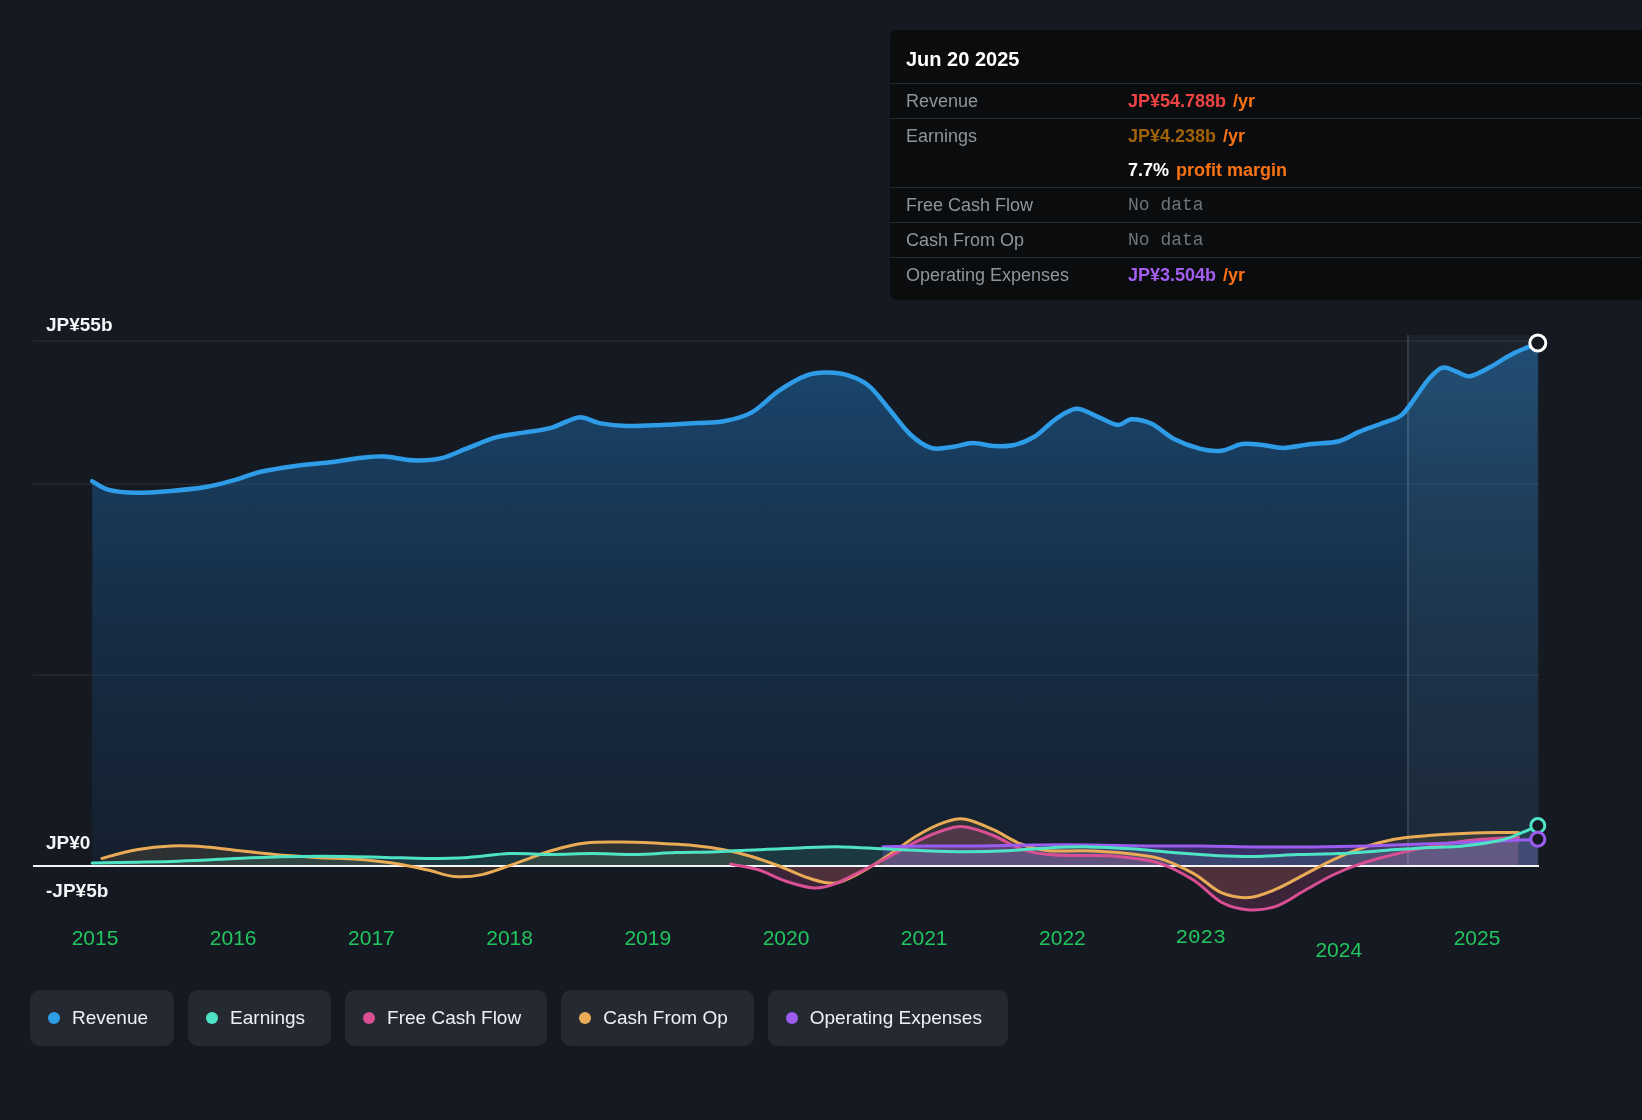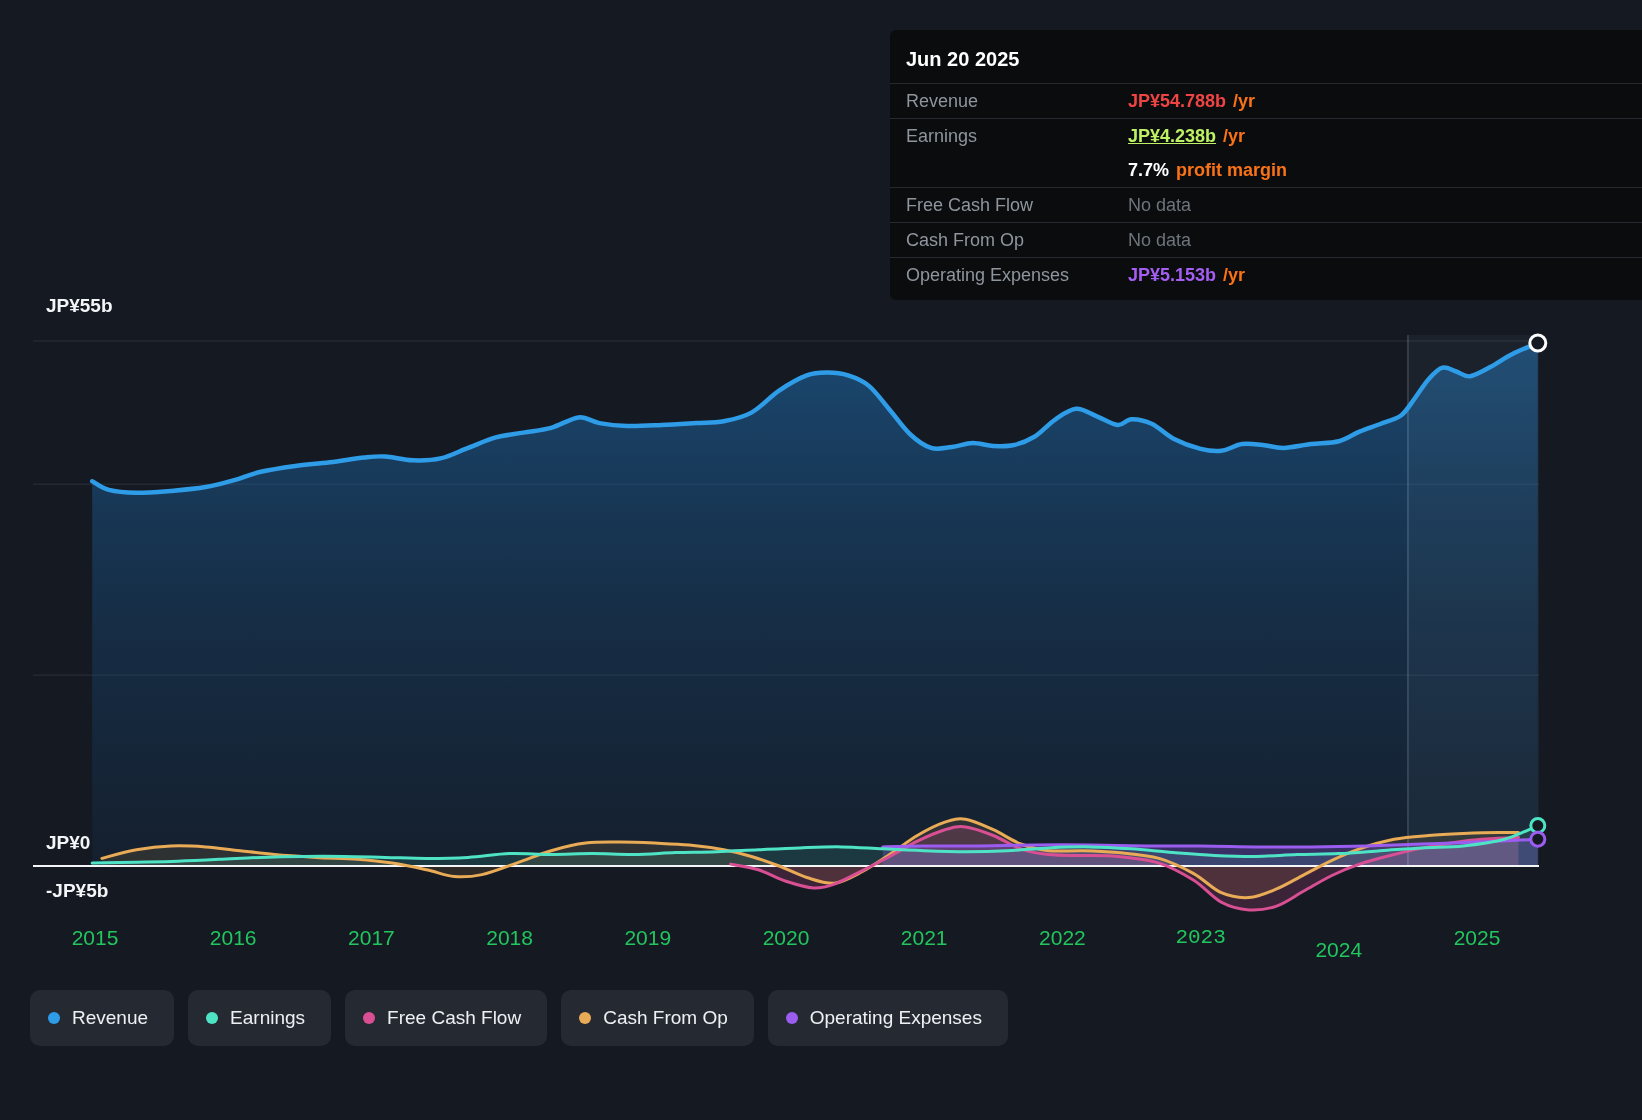--- a/index.html
+++ b/index.html
@@ -20,21 +20,21 @@
   }
   .tooltip{
     position:absolute;left:890px;top:30px;width:770px;box-sizing:border-box;
     background:#0a0c0e;border-radius:6px;padding:12px 0 8px 0;
   }
   .tooltip-title{font-size:20px;font-weight:700;color:#fff;padding:6px 16px 12px 16px;}
   .t-row{display:flex;align-items:center;padding:6px 16px;min-height:22px;}
   .t-row.bordered{border-top:1px solid #24292f;}
   .t-label{width:222px;flex:0 0 222px;color:#8f959d;font-size:18px;}
   .t-value{font-size:18px;font-weight:700;white-space:nowrap;}
-  .t-value.nodata{font-weight:400;}
+  .t-value.nodata{font-weight:400;font-family:Liberation Mono, monospace;}
   .t-suffix{color:#f97316;font-size:18px;font-weight:700;margin-left:7px;white-space:nowrap;}
   .legend{position:absolute;left:30px;top:990px;display:flex;gap:14px;}
   .legend-item{
     display:flex;align-items:center;gap:12px;height:56px;
     background:#252a32;border-radius:10px;padding:0 26px 0 18px;
     font-size:19px;color:#eef1f4;cursor:pointer;user-select:none;
   }
   .legend-dot{width:12px;height:12px;border-radius:50%;flex:0 0 12px;}
 </style>
 </head>
@@ -63,21 +63,21 @@
     <path d="M 101.9 858.4 C 107.7 856.9 124.9 851.8 136.5 849.8 C 148.0 847.7 159.5 846.4 171.0 846.0 C 182.5 845.5 194.0 846.1 205.6 846.9 C 217.1 847.7 228.6 849.5 240.1 850.7 C 251.6 852.0 262.0 853.4 274.7 854.5 C 287.3 855.7 302.3 856.6 316.1 857.4 C 329.9 858.2 344.9 858.4 357.6 859.3 C 370.2 860.3 380.6 861.4 392.1 863.1 C 403.6 864.9 416.3 867.6 426.7 869.8 C 437.0 872.0 445.1 875.7 454.3 876.5 C 463.5 877.3 471.6 876.8 482.0 874.6 C 492.3 872.4 505.0 867.1 516.5 863.1 C 528.0 859.2 539.5 854.1 551.1 850.7 C 562.6 847.4 574.1 844.5 585.6 843.1 C 597.1 841.7 608.6 842.1 620.2 842.1 C 631.7 842.1 643.2 842.6 654.7 843.1 C 666.2 843.6 677.7 843.9 689.3 845.0 C 700.8 846.1 713.4 847.9 723.8 849.8 C 734.2 851.7 742.2 853.7 751.4 856.5 C 760.7 859.2 769.9 862.5 779.1 866.0 C 788.3 869.5 797.5 874.6 806.7 877.5 C 815.9 880.3 825.2 884.1 834.4 883.2 C 843.6 882.2 852.8 876.5 862.0 871.7 C 871.2 867.0 880.4 860.6 889.6 854.5 C 898.9 848.5 908.1 840.9 917.3 835.5 C 926.5 830.0 936.9 824.8 944.9 822.1 C 953.0 819.4 957.6 818.0 965.7 819.2 C 973.7 820.5 984.1 825.6 993.3 829.7 C 1002.5 833.9 1011.7 840.5 1020.9 844.0 C 1030.2 847.5 1038.2 849.6 1048.6 850.7 C 1058.9 851.8 1071.6 850.4 1083.1 850.7 C 1094.6 851.0 1105.0 851.4 1117.7 852.6 C 1130.3 853.9 1146.5 854.9 1159.1 858.4 C 1171.8 861.9 1183.3 867.9 1193.7 873.6 C 1204.1 879.4 1212.1 888.8 1221.3 892.7 C 1230.5 896.7 1239.8 898.1 1249.0 897.5 C 1258.2 896.9 1267.4 892.7 1276.6 888.9 C 1285.8 885.1 1295.0 879.4 1304.3 874.6 C 1313.5 869.8 1322.7 864.6 1331.9 860.3 C 1341.1 856.0 1349.2 852.3 1359.5 848.8 C 1369.9 845.3 1382.6 841.5 1394.1 839.3 C 1405.6 837.0 1417.1 836.4 1428.6 835.5 C 1440.1 834.5 1451.7 834.0 1463.2 833.5 C 1474.7 833.1 1488.5 832.7 1497.7 832.6 C 1506.9 832.4 1515.0 832.6 1518.5 832.6" fill="none" stroke="#e9ab56" stroke-width="3" stroke-linecap="round" stroke-linejoin="round"></path>
     <path d="M 730.7 864.1 C 735.3 865.0 749.1 867.0 758.4 869.8 C 767.6 872.7 776.8 878.3 786.0 881.3 C 795.2 884.3 805.6 887.5 813.6 888.0 C 821.7 888.4 826.3 887.0 834.4 884.1 C 842.4 881.3 852.8 875.4 862.0 870.8 C 871.2 866.2 880.4 861.4 889.6 856.5 C 898.9 851.5 908.1 845.6 917.3 841.2 C 926.5 836.7 936.9 832.1 944.9 829.7 C 953.0 827.3 957.6 825.9 965.7 826.9 C 973.7 827.8 984.1 831.8 993.3 835.5 C 1002.5 839.1 1011.7 845.6 1020.9 848.8 C 1030.2 852.0 1038.2 853.4 1048.6 854.5 C 1058.9 855.7 1071.6 855.2 1083.1 855.5 C 1094.6 855.8 1105.0 855.2 1117.7 856.5 C 1130.3 857.7 1146.5 859.2 1159.1 863.1 C 1171.8 867.1 1183.3 873.8 1193.7 880.3 C 1204.1 886.8 1212.1 897.3 1221.3 902.3 C 1230.5 907.2 1239.8 909.3 1249.0 909.9 C 1258.2 910.5 1267.4 909.3 1276.6 906.1 C 1285.8 902.9 1295.0 895.9 1304.3 890.8 C 1313.5 885.7 1322.7 880.0 1331.9 875.5 C 1341.1 871.1 1349.2 867.6 1359.5 864.1 C 1369.9 860.6 1382.6 857.4 1394.1 854.5 C 1405.6 851.7 1417.1 849.1 1428.6 846.9 C 1440.1 844.7 1451.7 842.6 1463.2 841.2 C 1474.7 839.7 1488.5 839.0 1497.7 838.3 C 1506.9 837.7 1515.0 837.5 1518.5 837.4" fill="none" stroke="#d94f93" stroke-width="3" stroke-linecap="round" stroke-linejoin="round"></path>
     <path d="M 882.7 846.9 C 889.7 846.7 908.1 846.1 924.2 846.0 C 940.3 845.8 961.1 846.1 979.5 846.0 C 997.9 845.8 1016.3 845.2 1034.8 845.0 C 1053.2 844.8 1071.6 844.8 1090.0 845.0 C 1108.5 845.2 1126.9 845.8 1145.3 846.0 C 1163.7 846.1 1182.2 845.8 1200.6 846.0 C 1219.0 846.1 1237.5 846.7 1255.9 846.9 C 1274.3 847.1 1292.7 847.1 1311.2 846.9 C 1329.6 846.7 1348.0 846.4 1366.4 846.0 C 1384.9 845.5 1403.3 844.7 1421.7 844.0 C 1440.1 843.4 1457.7 842.9 1477.0 842.1 C 1496.3 841.3 1527.7 839.7 1537.8 839.2" fill="none" stroke="#9b5cf0" stroke-width="3" stroke-linecap="round" stroke-linejoin="round"></path>
     <path d="M 92.2 863.1 C 99.6 863.0 122.2 862.5 136.5 862.2 C 150.7 861.9 164.1 861.7 177.9 861.2 C 191.7 860.7 205.6 860.0 219.4 859.3 C 233.2 858.7 247.0 857.9 260.8 857.4 C 274.7 856.9 288.5 856.6 302.3 856.5 C 316.1 856.3 329.9 856.3 343.8 856.5 C 357.6 856.6 371.4 857.1 385.2 857.4 C 399.0 857.7 412.9 858.4 426.7 858.4 C 440.5 858.4 454.3 858.2 468.1 857.4 C 482.0 856.6 495.8 854.1 509.6 853.6 C 523.4 853.1 537.2 854.5 551.1 854.5 C 564.9 854.5 578.7 853.6 592.5 853.6 C 606.3 853.6 620.2 854.7 634.0 854.5 C 647.8 854.4 661.6 853.1 675.4 852.6 C 689.3 852.2 703.1 852.2 716.9 851.7 C 730.7 851.2 744.5 850.4 758.4 849.8 C 772.2 849.1 786.0 848.3 799.8 847.9 C 813.6 847.4 827.5 846.7 841.3 846.9 C 855.1 847.1 868.9 848.2 882.7 848.8 C 896.6 849.5 910.4 850.2 924.2 850.7 C 938.0 851.2 951.8 851.7 965.7 851.7 C 979.5 851.7 993.3 851.4 1007.1 850.7 C 1020.9 850.1 1034.8 848.5 1048.6 847.9 C 1062.4 847.2 1076.2 846.7 1090.0 846.9 C 1103.9 847.1 1117.7 847.9 1131.5 848.8 C 1145.3 849.8 1159.1 851.5 1173.0 852.6 C 1186.8 853.7 1200.6 854.9 1214.4 855.5 C 1228.2 856.1 1242.1 856.6 1255.9 856.5 C 1269.7 856.3 1283.5 855.0 1297.3 854.5 C 1311.2 854.1 1325.0 854.2 1338.8 853.6 C 1352.6 853.0 1366.4 851.7 1380.3 850.7 C 1394.1 849.8 1407.9 848.7 1421.7 847.9 C 1435.5 847.1 1449.4 847.4 1463.2 846.0 C 1477.0 844.5 1492.2 842.7 1504.6 839.3 C 1517.1 835.9 1532.3 827.8 1537.8 825.5" fill="none" stroke="#4fe3c6" stroke-width="3" stroke-linecap="round" stroke-linejoin="round"></path>
     <circle cx="1537.8080000000075" cy="343.0020549999999" r="8" fill="#141922" stroke="#ffffff" stroke-width="3"></circle>
     <circle cx="1537.8080000000075" cy="825.52708" r="7" fill="#141922" stroke="#4fe3c6" stroke-width="3"></circle>
     <circle cx="1537.8080000000075" cy="839.177145" r="7" fill="#141922" stroke="#9b5cf0" stroke-width="3"></circle>
   </svg>
 
 <div id="axis-labels">
-    <div class="y-label" style="top: 295px; text-align: right;">JP¥55b</div>
+    <div class="y-label" style="top: 314px; text-align: right;">JP¥55b</div>
     <div class="y-label" style="top: 832px;">JP¥0</div>
     <div class="y-label" style="top: 879.727px;">-JP¥5b</div>
     <div class="x-label" style="left: 95px;">2015</div>
     <div class="x-label" style="left: 233.2px;">2016</div>
     <div class="x-label" style="left: 371.4px;">2017</div>
     <div class="x-label" style="left: 509.6px;">2018</div>
     <div class="x-label" style="left: 647.8px;">2019</div>
     <div class="x-label" style="left: 786px;">2020</div>
     <div class="x-label" style="left: 924.2px;">2021</div>
     <div class="x-label" style="left: 1062.4px;">2022</div>
@@ -89,39 +89,39 @@
 <div class="tooltip">
   <div class="tooltip-title">Jun 20 2025</div>
   <div id="tooltip-rows">
       <div class="t-row bordered">
         <span class="t-label">Revenue</span>
         <span class="t-value" style="color: #ef4444;">JP¥54.788b</span>
         <span class="t-suffix">/yr</span>
       </div>
       <div class="t-row bordered">
         <span class="t-label">Earnings</span>
-        <span class="t-value" style="color: #bef264; text-decoration: underline;">JP¥4.238b</span>
+        <span class="t-value" style="color: #a16207;">JP¥4.238b</span>
         <span class="t-suffix">/yr</span>
       </div>
       <div class="t-row">
         <span class="t-label"></span>
         <span class="t-value" style="color: rgb(255, 255, 255);">7.7%</span>
         <span class="t-suffix">profit margin</span>
       </div>
       <div class="t-row bordered">
         <span class="t-label">Free Cash Flow</span>
         <span class="t-value nodata" style="color: rgb(110, 116, 124);">No data</span>
       </div>
       <div class="t-row bordered">
         <span class="t-label">Cash From Op</span>
         <span class="t-value nodata" style="color: rgb(110, 116, 124);">No data</span>
       </div>
       <div class="t-row bordered">
         <span class="t-label">Operating Expenses</span>
-        <span class="t-value" style="color: rgb(165, 94, 242);">JP¥5.153b</span>
+        <span class="t-value" style="color: rgb(165, 94, 242);">JP¥3.504b</span>
         <span class="t-suffix">/yr</span>
       </div>
     </div>
 </div>
 
 <div class="legend">
     <div class="legend-item">
       <span class="legend-dot" style="background: rgb(47, 156, 232);"></span>
       <span>Revenue</span>
     </div>

